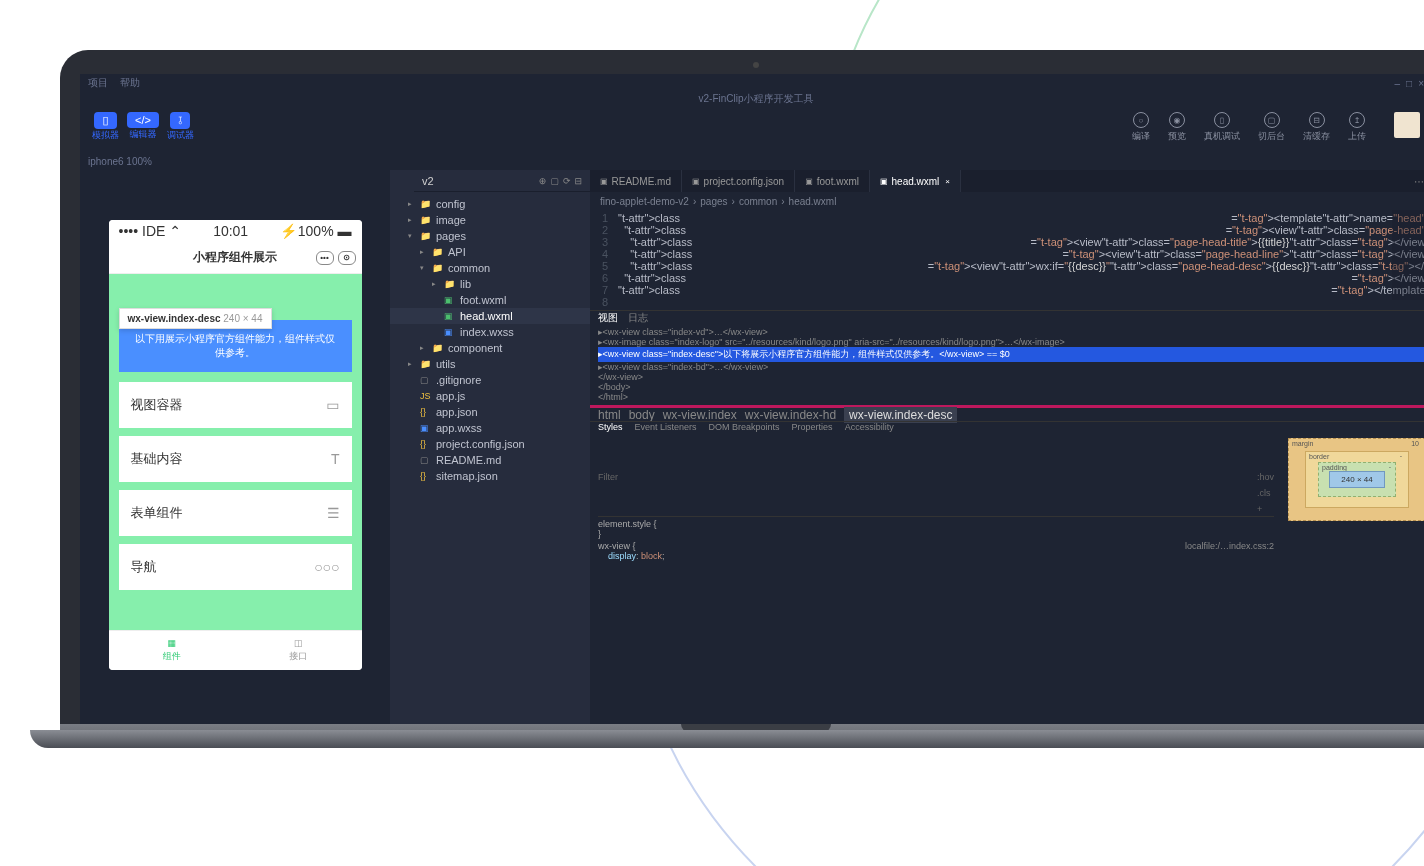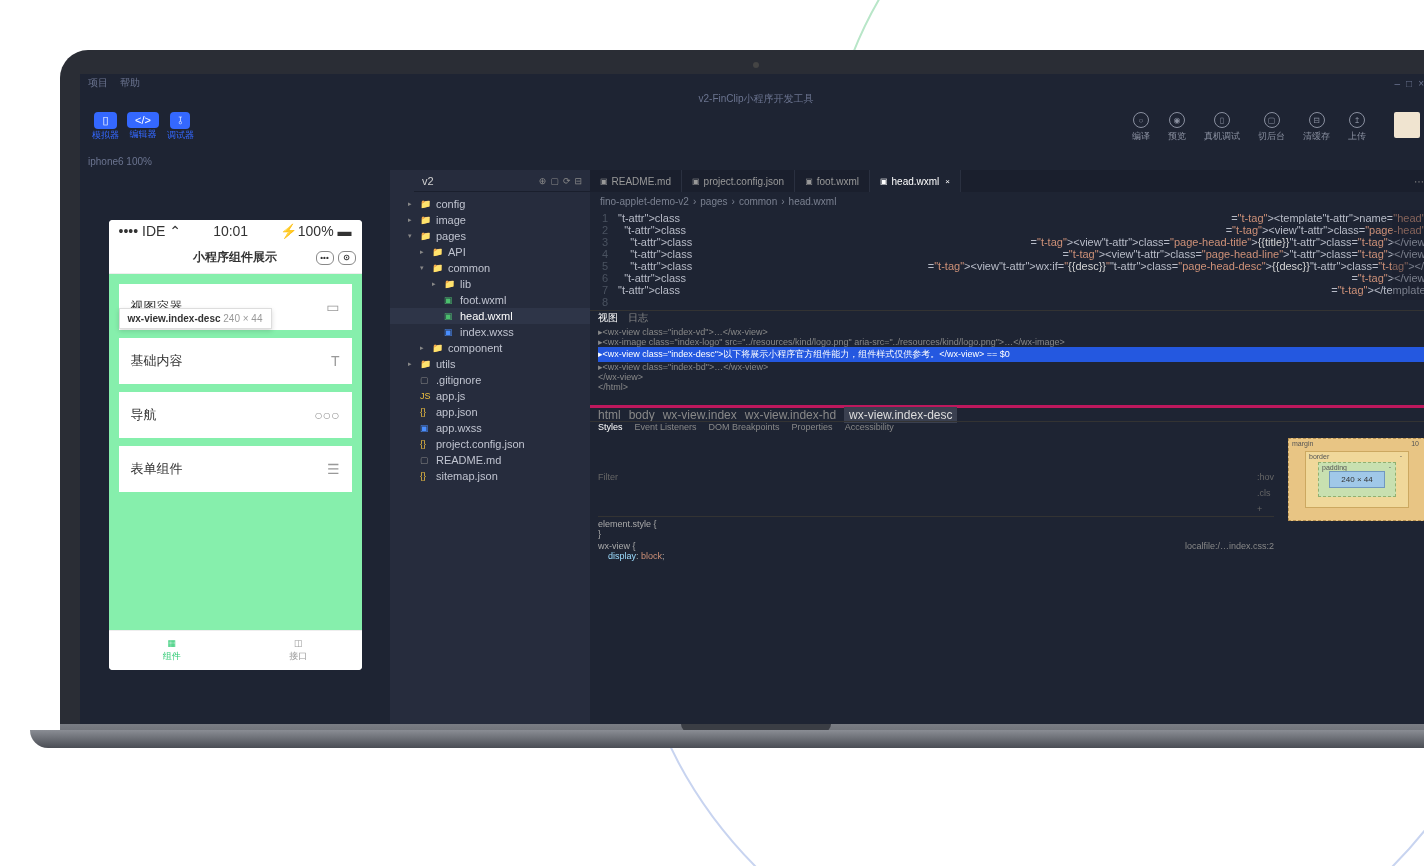--- a/index.html
+++ b/index.html
@@ -191,36 +191,37 @@
           <div class="phead-btns">
             <span class="pbtn">•••</span>
             <span class="pbtn">⊙</span>
           </div>
         </div>
         <div class="pbody">
           <div class="tooltip">
             <b>wx-view.index-desc</b>
             <span class="dim">240 × 44</span>
           </div>
+          <div class="highlight">以下用展示小程序官方组件能力，组件样式仅供参考。</div>
           <div id="cards">
                   <div class="card">
                     <span>视图容器</span>
                     <span class="cicon">▭</span>
                   </div>
                   <div class="card">
                     <span>基础内容</span>
                     <span class="cicon">T</span>
                   </div>
                   <div class="card">
+                    <span>表单组件</span>
+                    <span class="cicon">☰</span>
+                  </div>
+                  <div class="card">
                     <span>导航</span>
                     <span class="cicon">○○○</span>
-                  </div>
-                  <div class="card">
-                    <span>表单组件</span>
-                    <span class="cicon">☰</span>
                   </div>
                 </div>
         </div>
         <div class="ptabs">
           <div class="ptab active">
                   <span>▦</span>
                   <span>组件</span>
                 </div>
           <div class="ptab">
                   <span>◫</span>
@@ -383,20 +384,21 @@
         <div class="insp-tabs">
           <span class="it active">视图</span>
           <span class="it">日志</span>
         </div>
         <div class="dom" id="dom">
                 <div class="dline">▸&lt;wx-view class="index-vd"&gt;…&lt;/wx-view&gt;</div>
                 <div class="dline">▸&lt;wx-image class="index-logo" src="../resources/kind/logo.png" aria-src="../resources/kind/logo.png"&gt;…&lt;/wx-image&gt;</div>
                 <div class="dline dsel">▸&lt;wx-view class="index-desc"&gt;以下将展示小程序官方组件能力，组件样式仅供参考。&lt;/wx-view&gt; == $0</div>
                 <div class="dline">▸&lt;wx-view class="index-bd"&gt;…&lt;/wx-view&gt;</div>
                 <div class="dline"> &lt;/wx-view&gt;</div>
+                <div class="dline"> &lt;/body&gt;</div>
                 <div class="dline">&lt;/html&gt;</div>
               </div>
         <div class="crumbbar" id="crumbbar">
                 <span class="">html</span>
                 <span class="">body</span>
                 <span class="">wx-view.index</span>
                 <span class="">wx-view.index-hd</span>
                 <span class="active">wx-view.index-desc</span>
               </div>
         <div class="stylebar" id="stylebar">

